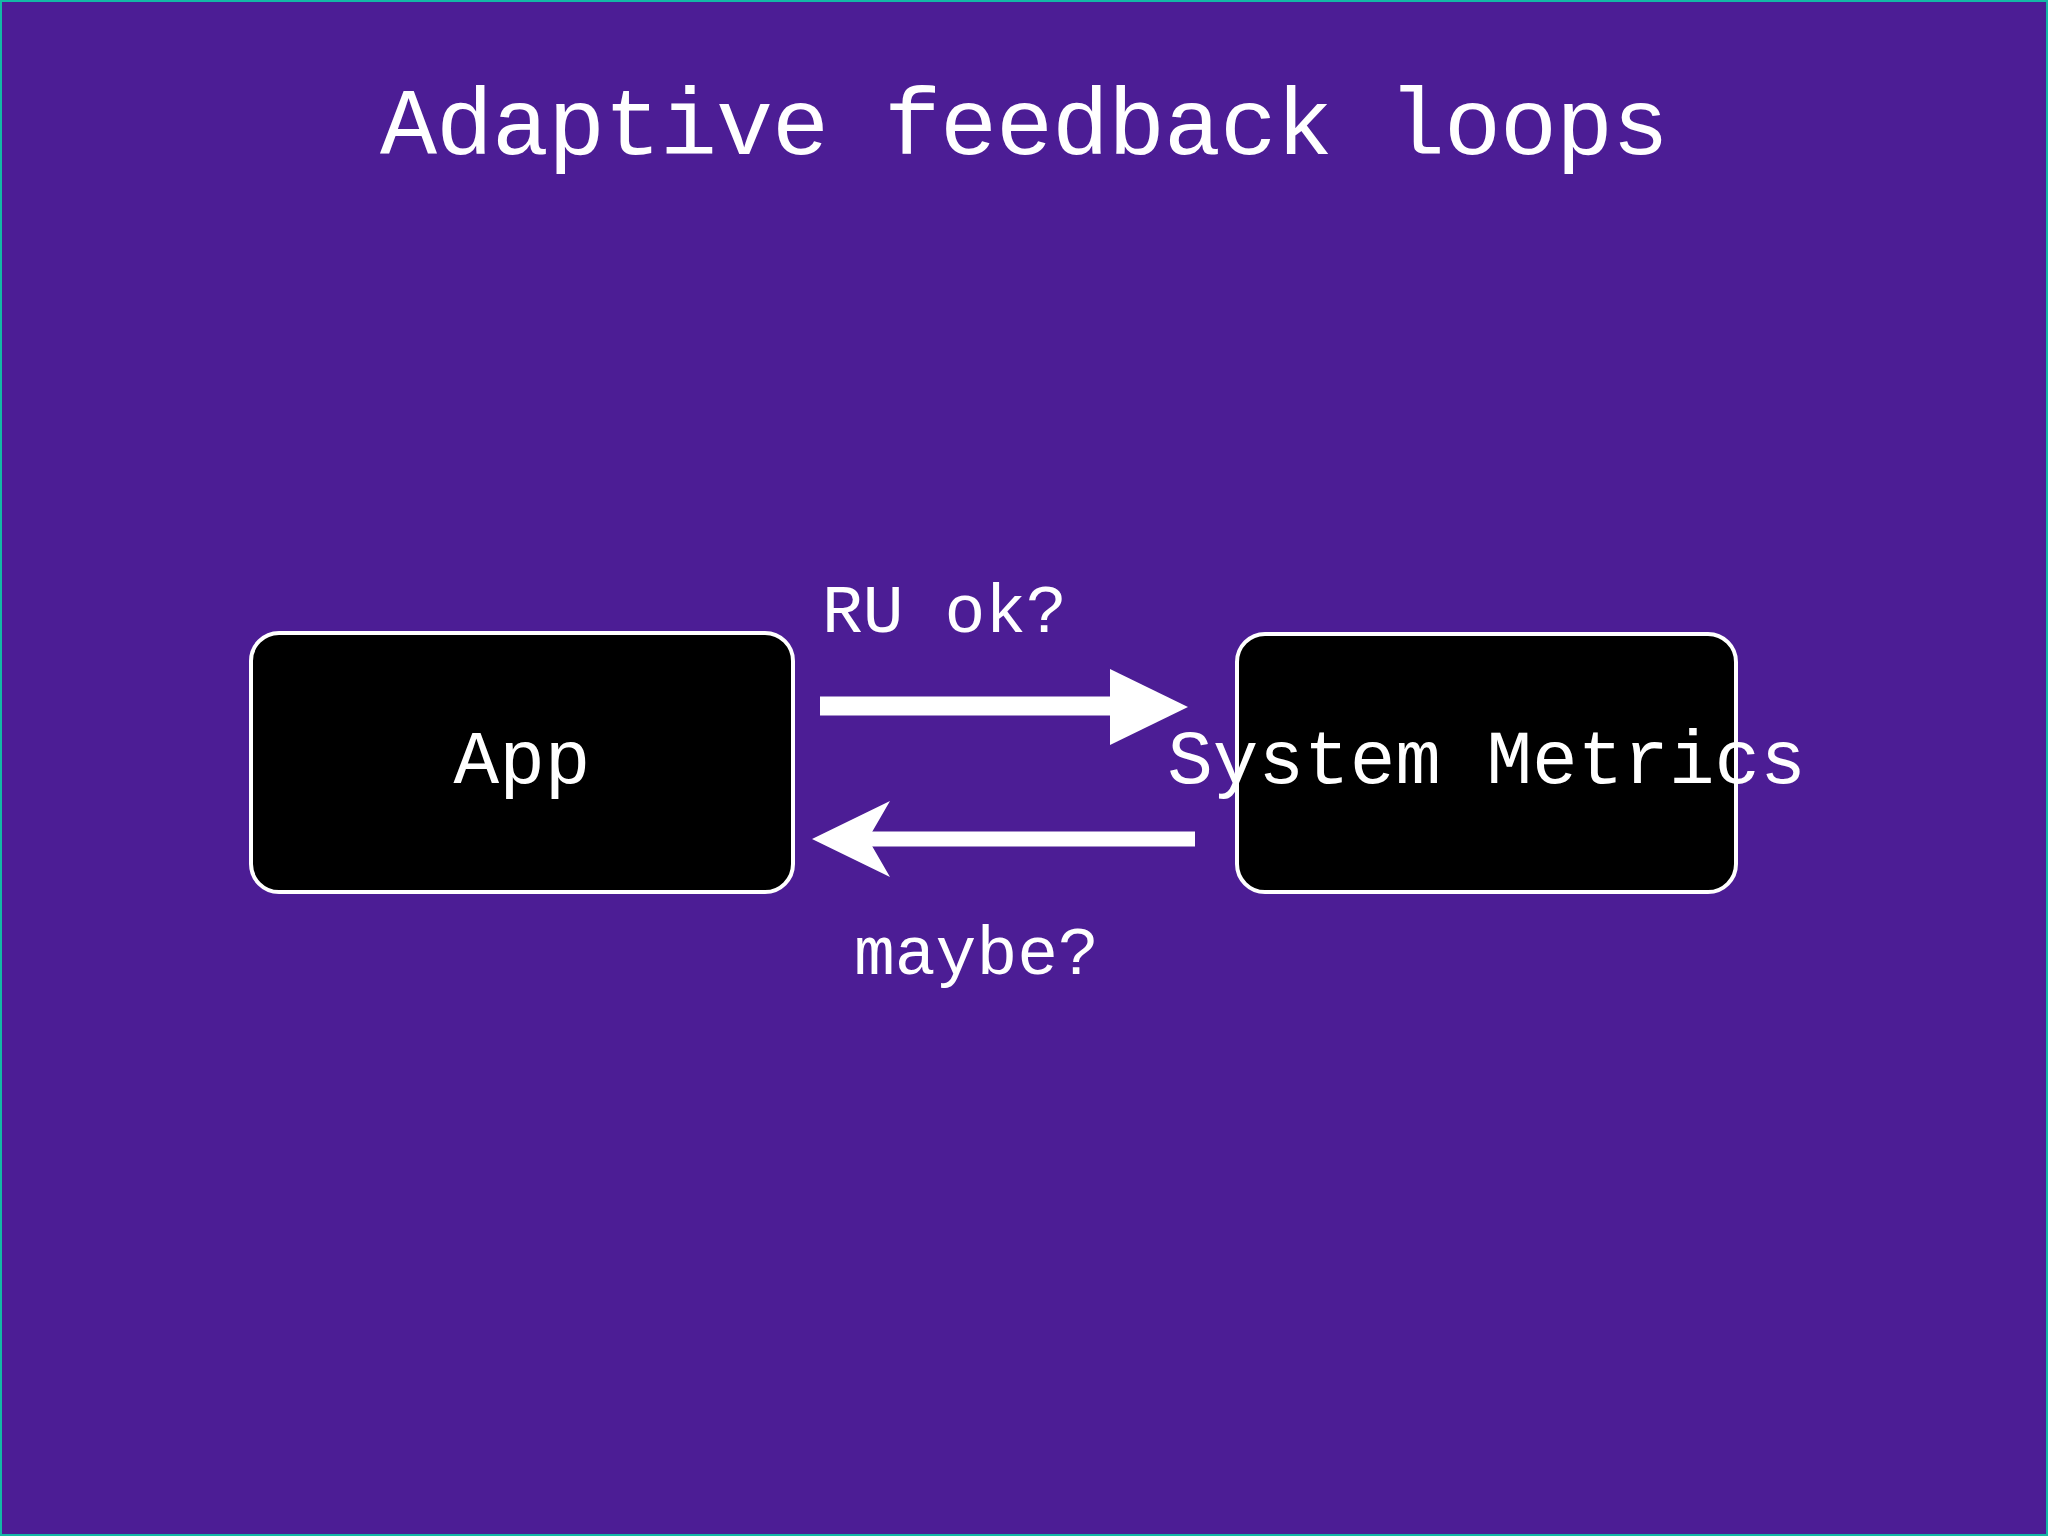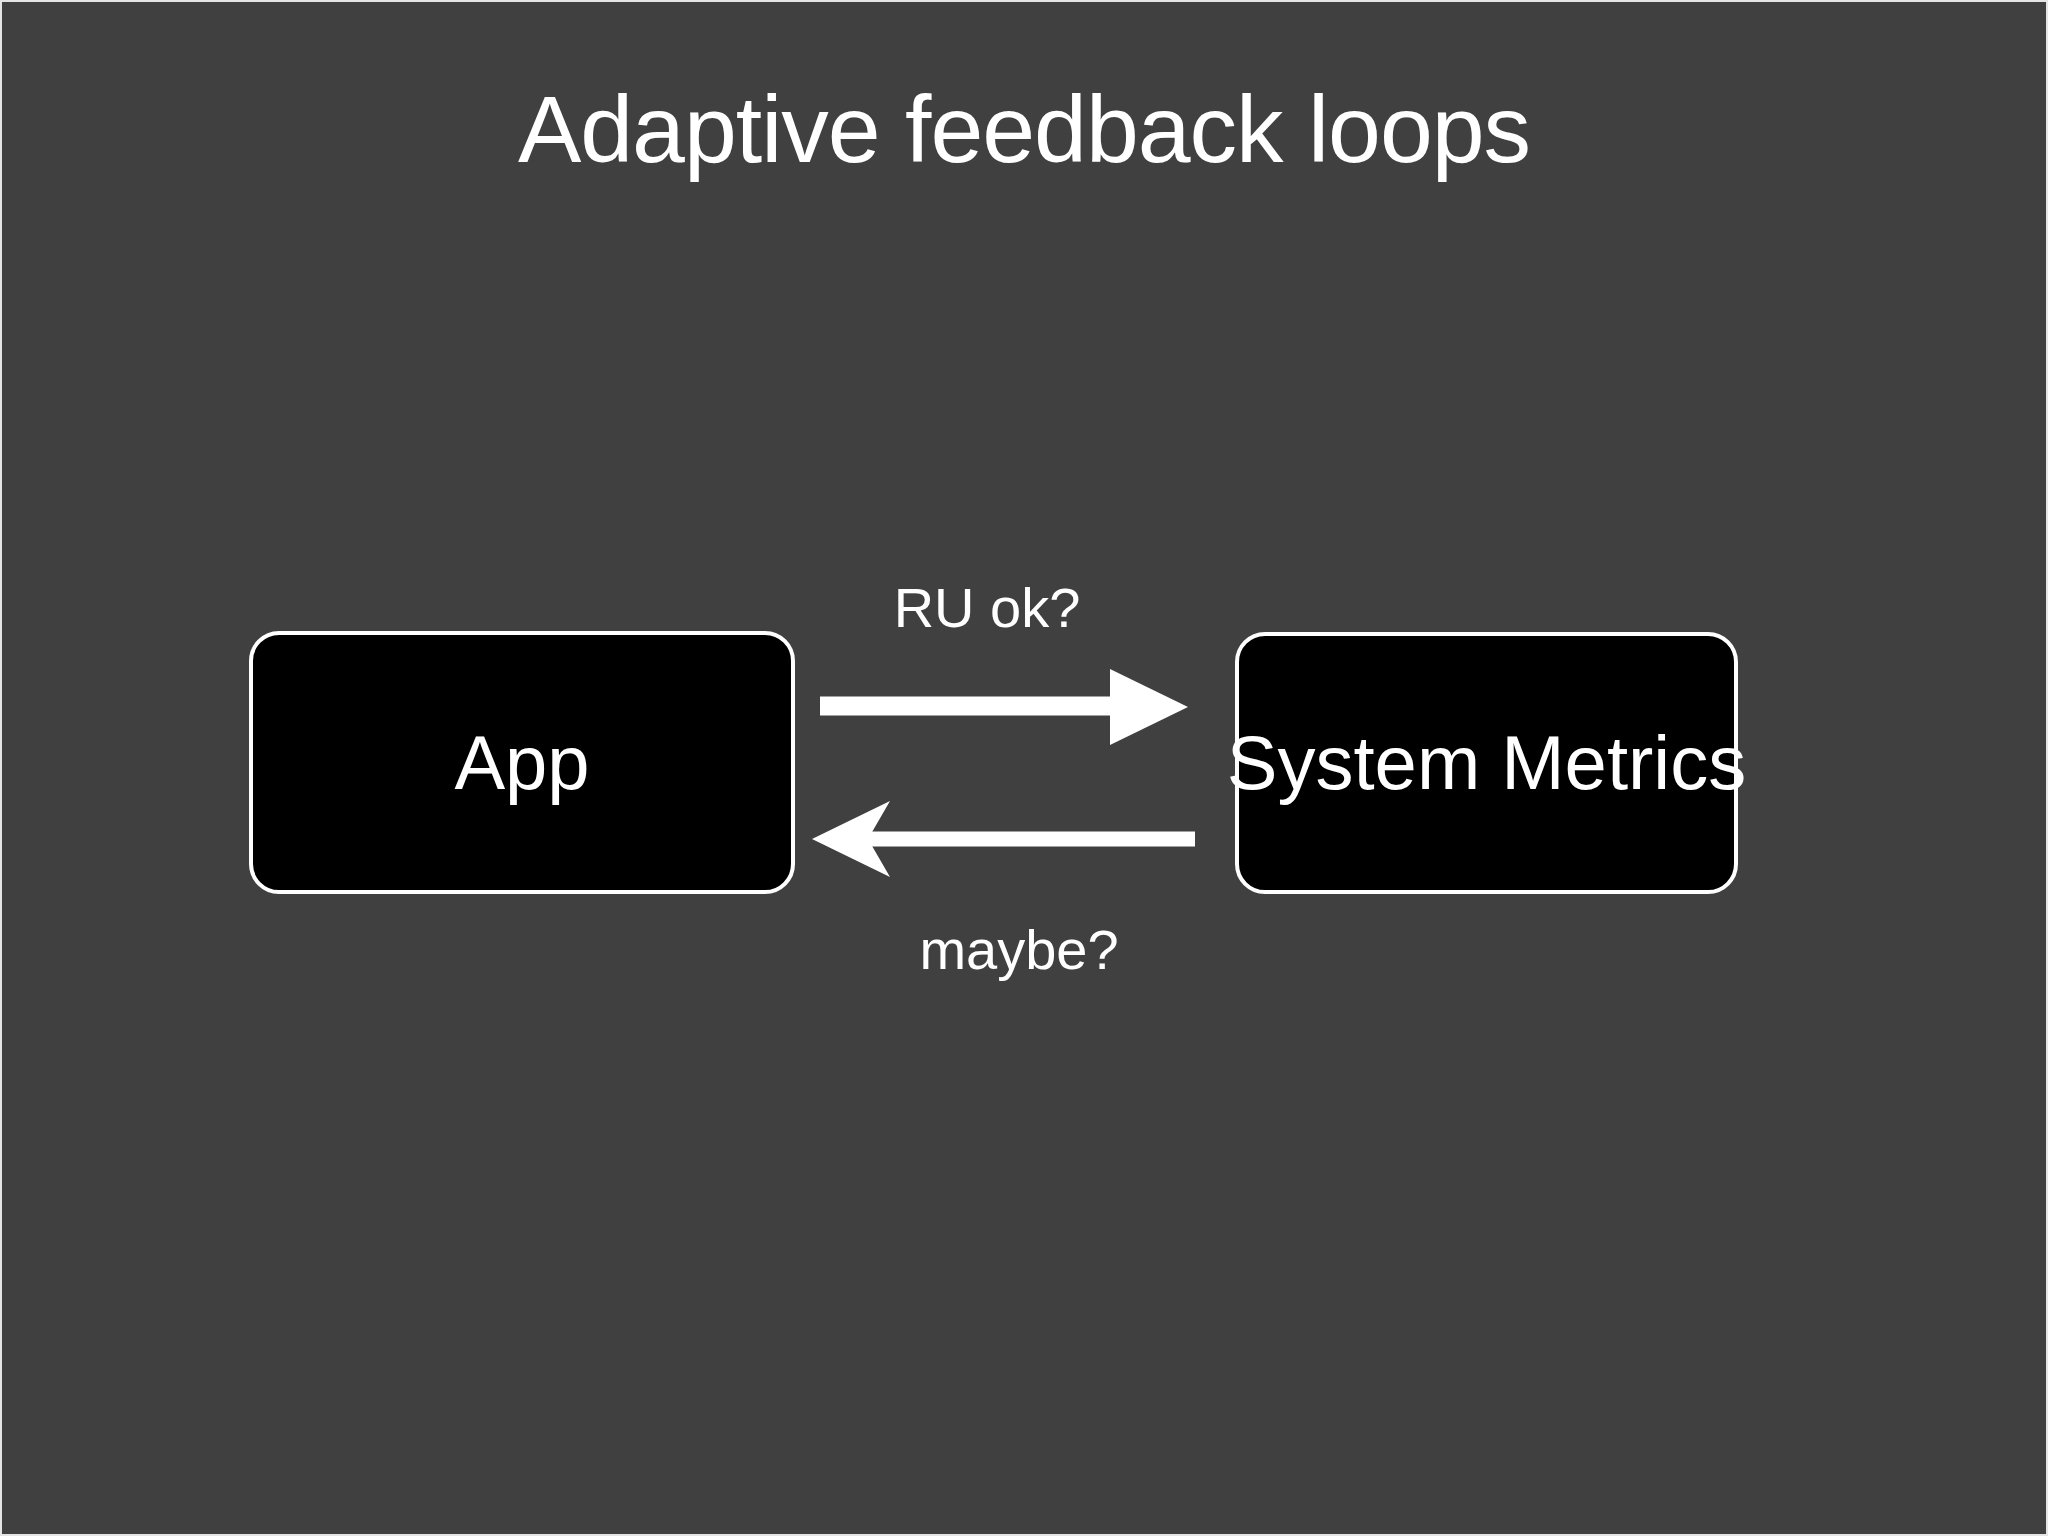--- a/index.html
+++ b/index.html
@@ -4,25 +4,25 @@
 <style>
   html, body {
     margin: 0;
     padding: 0;
     background: #111;
   }
   .slide {
     position: relative;
     width: 2048px;
     height: 1536px;
-    background: #404040;
-    border: 2px solid #e5e5e5;
+    background: #4c1d95;
+    border: 2px solid #14b8a6;
     box-sizing: border-box;
     overflow: hidden;
-    font-family: Liberation Sans, sans-serif;
+    font-family: Liberation Mono, monospace;
     color: #ffffff;
   }
   .slide-title {
     position: absolute;
     top: 80px;
     left: 0;
     width: 100%;
     margin: 0;
     text-align: center;
     font-size: 95px;
@@ -69,24 +69,23 @@
   .edge-forward {
     left: 818px;
     top: 660px;
   }
   .edge-return {
     left: 808px;
     top: 795px;
   }
   .edge-label {
     position: absolute;
-    font-size: 56px;
+    font-size: 68px;
     font-weight: 400;
     line-height: 1;
-    text-align: center;
     color: #ffffff;
     white-space: nowrap;
   }
   .edge-label-forward {
     left: 820px;
     top: 578px;
     width: 330px;
   }
   .edge-label-return {
     left: 852px;

